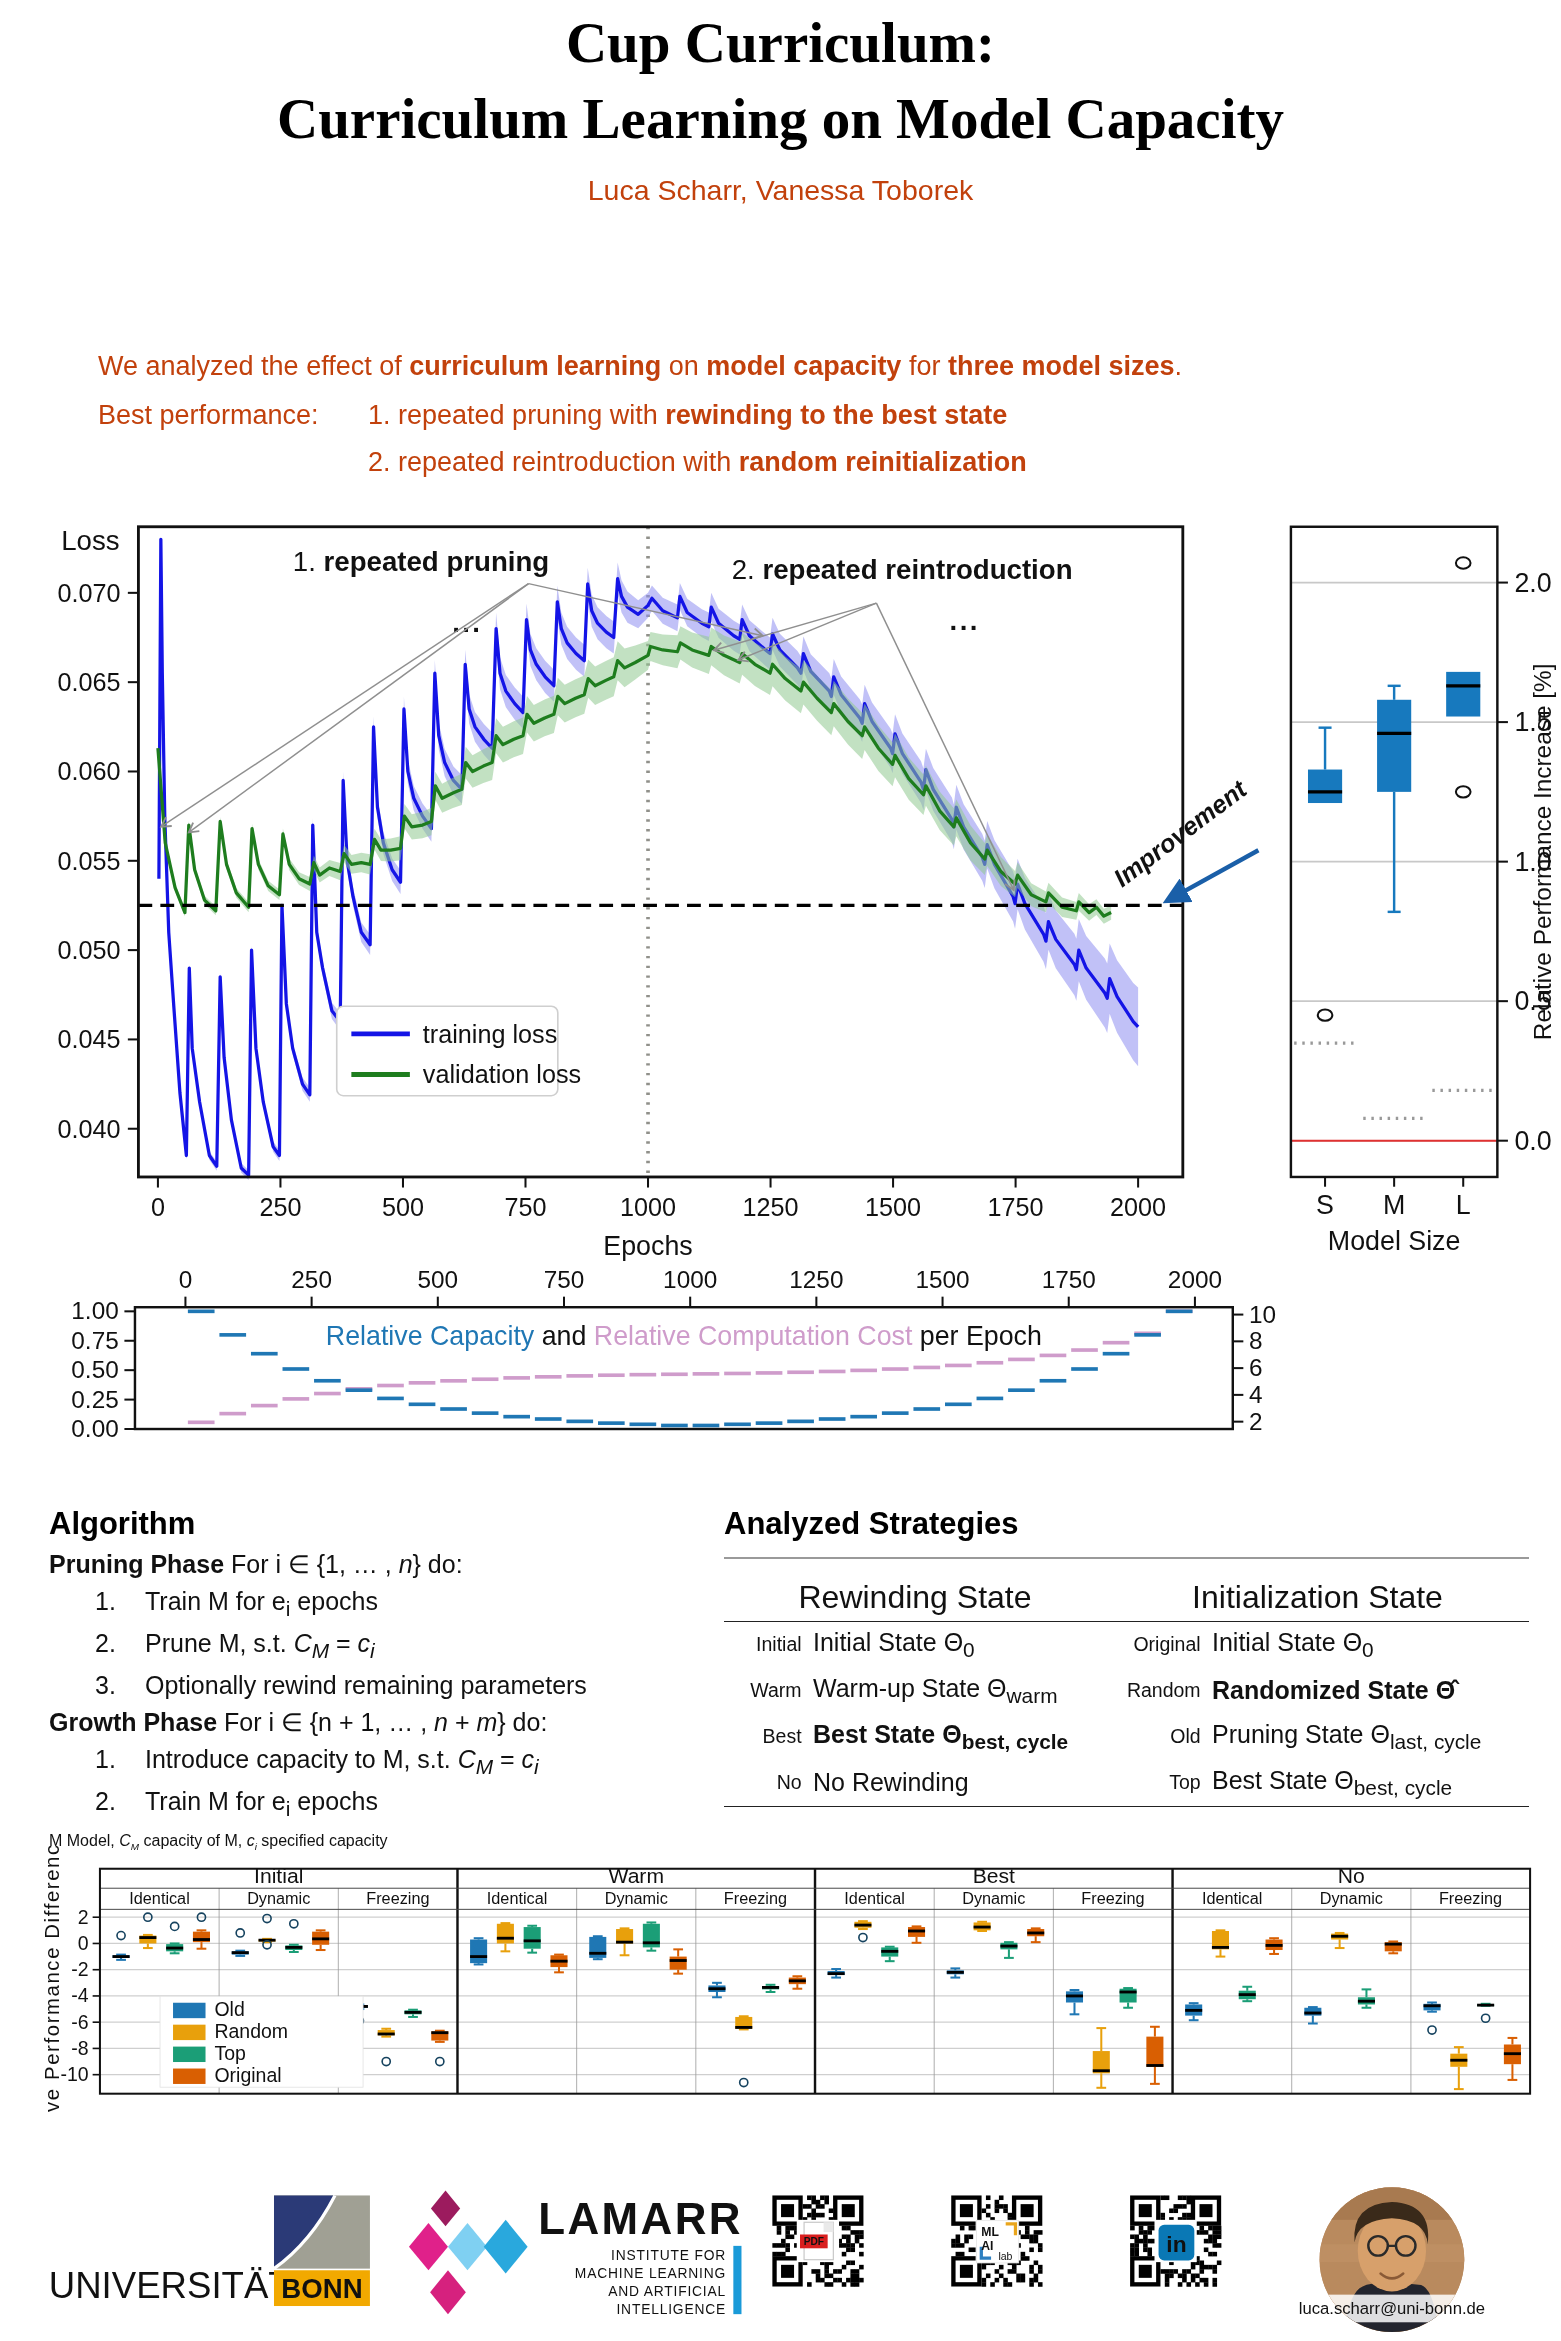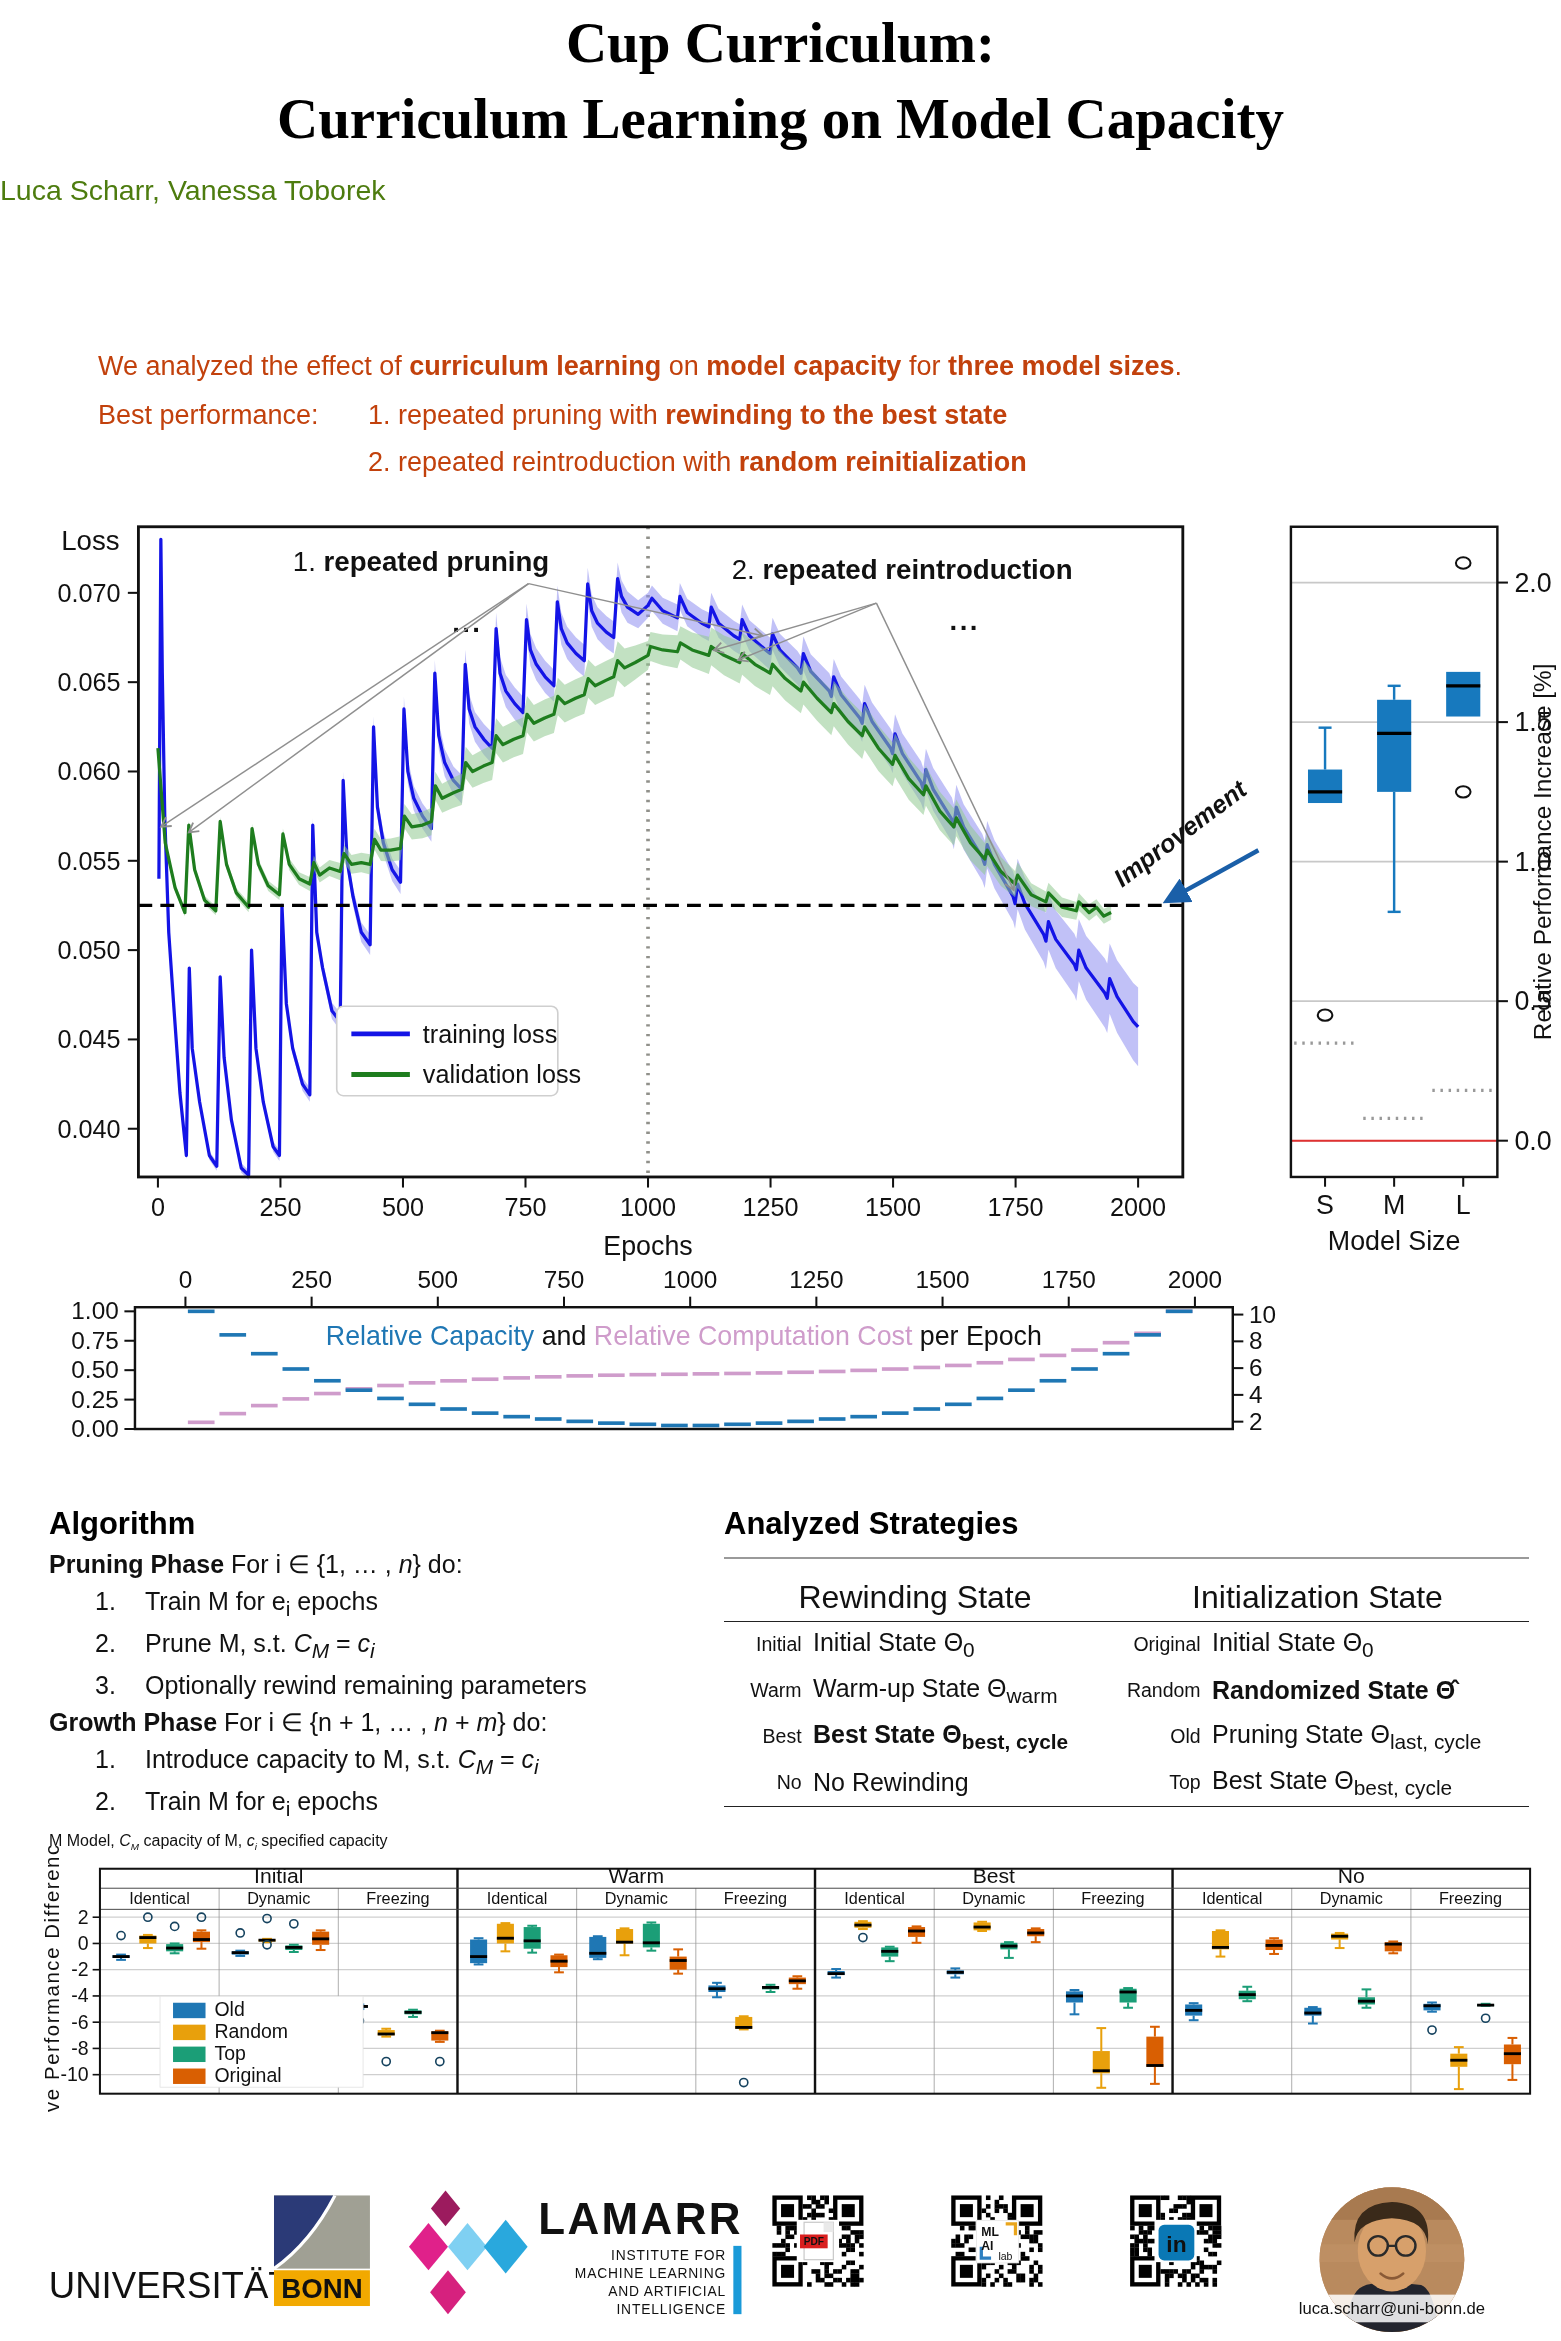--- a/index.html
+++ b/index.html
@@ -1,21 +1,21 @@
 <!DOCTYPE html>
 <html style="font-size:13px"><head>
 <meta charset="utf-8">
 <style>
   * { box-sizing: border-box; margin: 0; padding: 0; }
   html,body { width:1561px; height:2342px; background:#fff; font-family:"Liberation Sans",sans-serif; color:#111; }
   .abs { position:absolute; }
   .page { position:relative; width:1561px; height:2342px; background:#fff; overflow:hidden; }
   .title { top:5px; left:0; width:1561px; text-align:center;
            font-family:"Liberation Serif",serif; font-weight:700; font-size:57px; line-height:76px; color:#000; }
-  .authors { top:174px; left:0; width:1561px; font-size:28.5px; color:#4d7c0f; }
+  .authors { top:174px; left:0; width:1561px; text-align:center; font-size:28.5px; color:#c2410c; }
   .sum { font-size:27px; color:#c2410c; white-space:nowrap; }
   .rich sub { font-size:62%; }
   h2.sec { font-size:31px; font-weight:700; color:#000; }
   .algo { left:49px; top:1506px; width:667px; }
   .algo-line { font-size:25px; margin-top:8px; white-space:nowrap; }
   .algo-item { display:flex; padding-left:46px; }
   .algo-num { width:50px; flex:none; }
   .algo-foot { font-size:16px; margin-top:11px; }
   .strat { left:724px; top:1506px; width:805px; }
   .strat-rule-top { border-top:2.4px solid #9a9a9a; margin-top:14.6px; }

